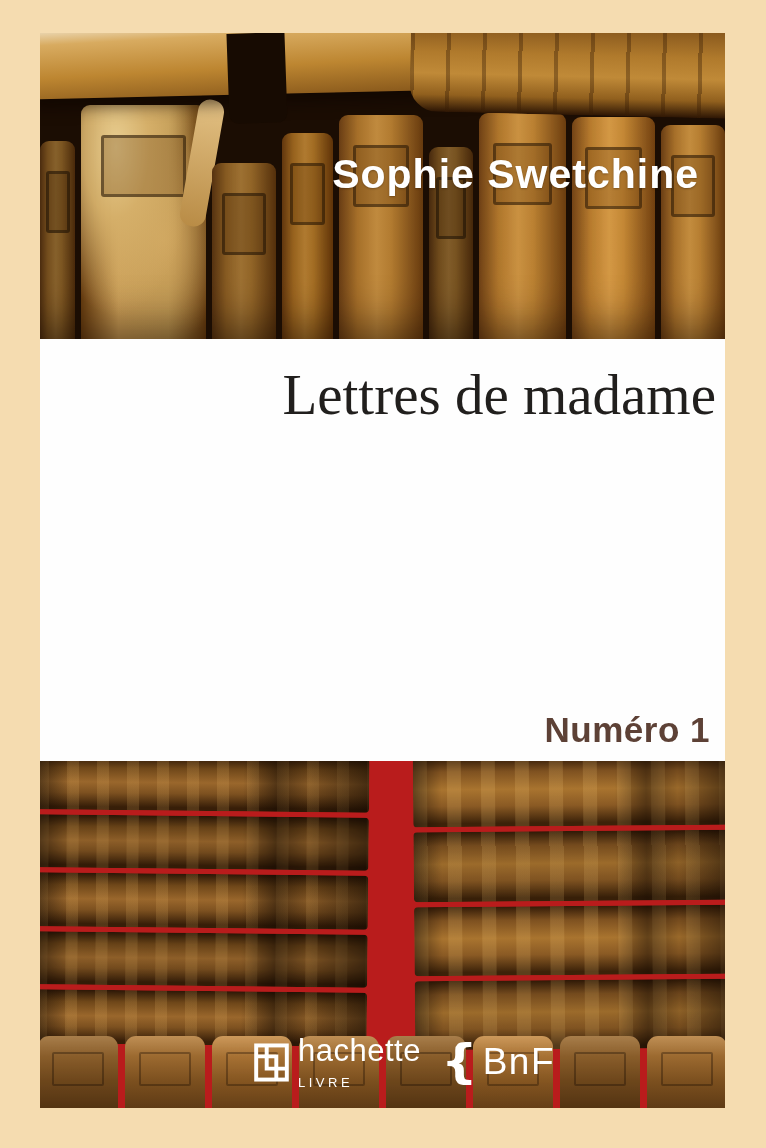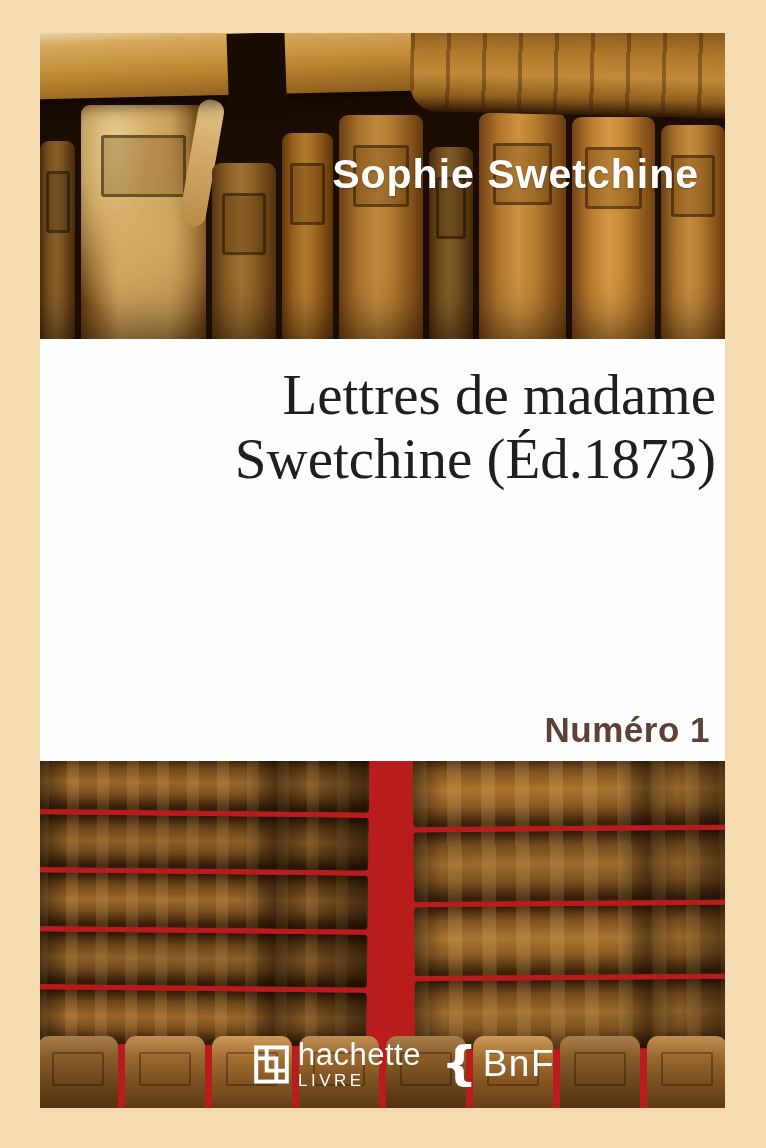--- a/index.html
+++ b/index.html
@@ -76,21 +76,21 @@
     border:2px solid rgba(30,15,3,.35);border-radius:2px;}
   .fs:nth-child(odd){filter:brightness(.88);}
   .fs:nth-child(3n){filter:brightness(1.07);}
 
   
   .logos{position:absolute;left:214px;bottom:19px;display:flex;align-items:center;gap:22px;z-index:6;}
   .hachette{display:flex;align-items:center;gap:9px;color:var(--logo-white,#fff);}
   .hachette svg{width:35px;height:39px;display:block;}
   .h-text{display:flex;flex-direction:column;line-height:1;}
   .h-word{font-size:31px;letter-spacing:.5px;}
-  .h-sub{font-size:17px;letter-spacing:3.5px;margin-top:2px;}
+  .h-sub{font-size:13px;letter-spacing:3.5px;margin-top:10px;}
   .bnf{display:flex;align-items:center;gap:7px;color:var(--logo-white,#fff);}
   .bnf-brace{font-family:"DejaVu Sans",sans-serif;font-size:46px;font-weight:bold;
     line-height:.85;display:inline-block;transform:scaleX(1.12);}
   .bnf-word{font-size:37px;font-weight:normal;letter-spacing:1.5px;}
 </style>
 </head>
 <body>
 
 <div class="cover">
 
@@ -108,21 +108,20 @@
       <div class="sp sp7"></div>
       <div class="sp sp8"></div>
       <div class="sp sp9"></div>
     </div>
     <div class="author">Sophie Swetchine</div>
   </div>
 
   <div class="panel">
     <div class="title">
       <div>Lettres de madame</div>
-      <div>Swetchine (Éd.1873)</div>
     </div>
     <div class="numero">Numéro 1</div>
   </div>
 
   <div class="photo bottom">
     <div class="stackL">
       <div class="row"></div>
       <div class="row"></div>
       <div class="row"></div>
       <div class="row"></div>

